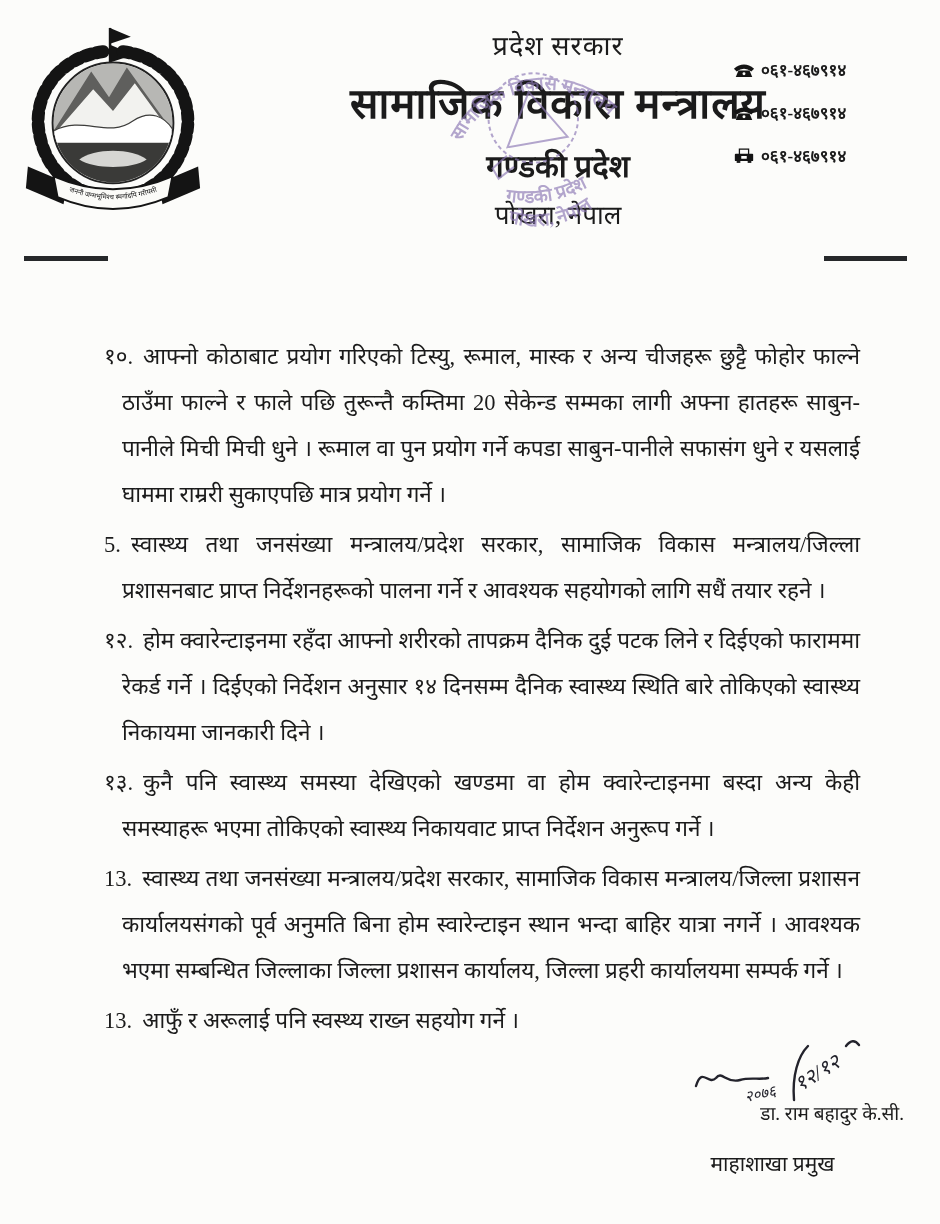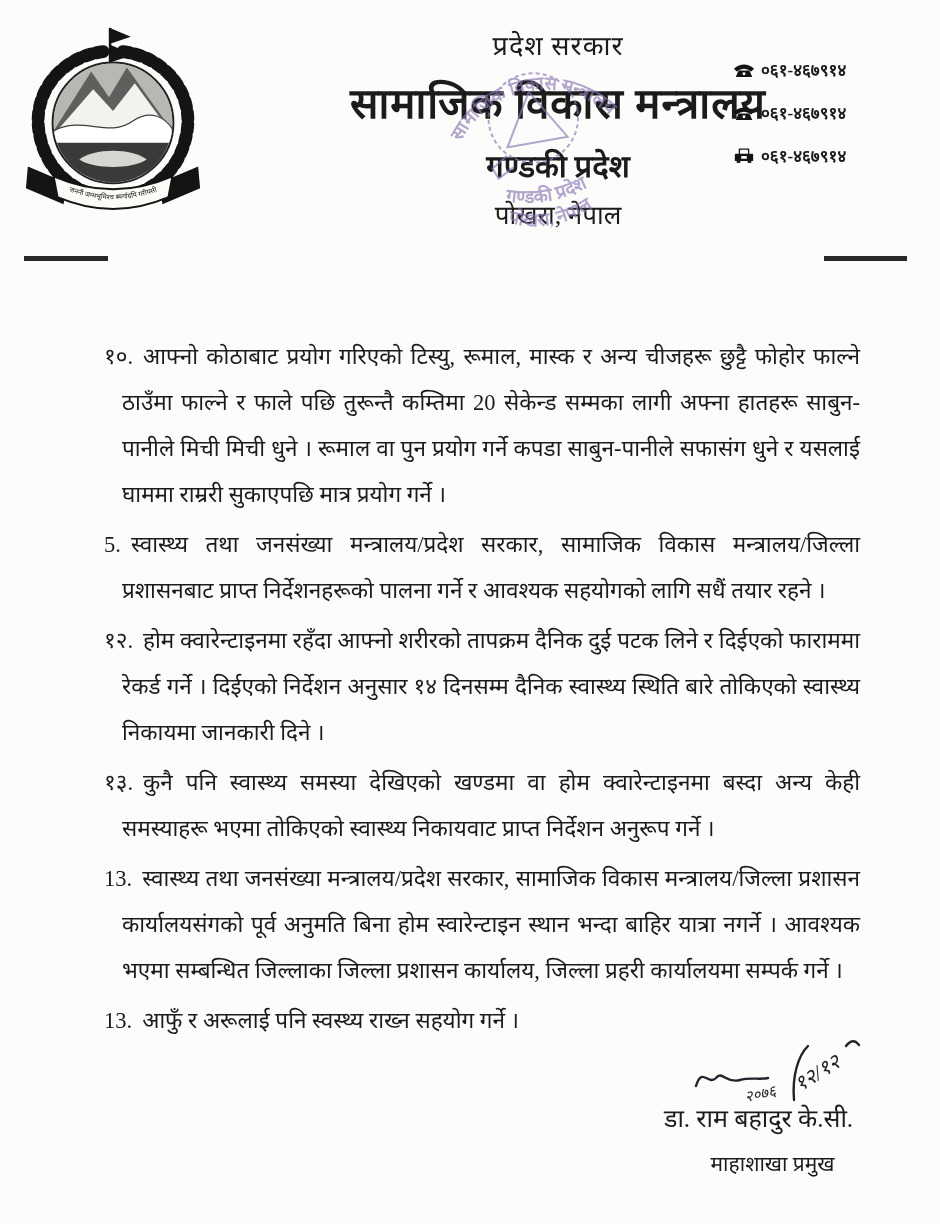--- a/index.html
+++ b/index.html
@@ -25,21 +25,21 @@
   .bar{position:absolute;top:256px;height:5px;background:#26282a;}
   .bar-left{left:24px;width:84px;}
   .bar-right{left:824px;width:83px;}
   
   .body-list{position:absolute;left:88px;top:334px;width:772px;
              font-size:22.5px;line-height:46px;}
   .list-item{padding-left:34px;text-indent:-34px;text-align:justify;margin-bottom:4px;}
   .list-item .num{padding-right:10px;margin-left:16px;}
   
   .sig-svg{position:absolute;left:688px;top:1034px;width:212px;height:78px;}
-  .sig-name{position:absolute;left:664px;top:1100px;width:240px;text-align:left;font-size:25px;}
+  .sig-name{position:absolute;left:664px;top:1100px;width:240px;text-align:right;font-size:19px;}
   .sig-title{position:absolute;left:660px;top:1149px;width:225px;text-align:center;font-size:21px;}
 </style>
 </head>
 <body>
 
 <div class="page">
 
   <svg class="emblem" viewBox="0 0 200 200" aria-hidden="true">
 
     <path d="M97 8 v38" stroke="#141414" stroke-width="2.5" fill="none"></path>

